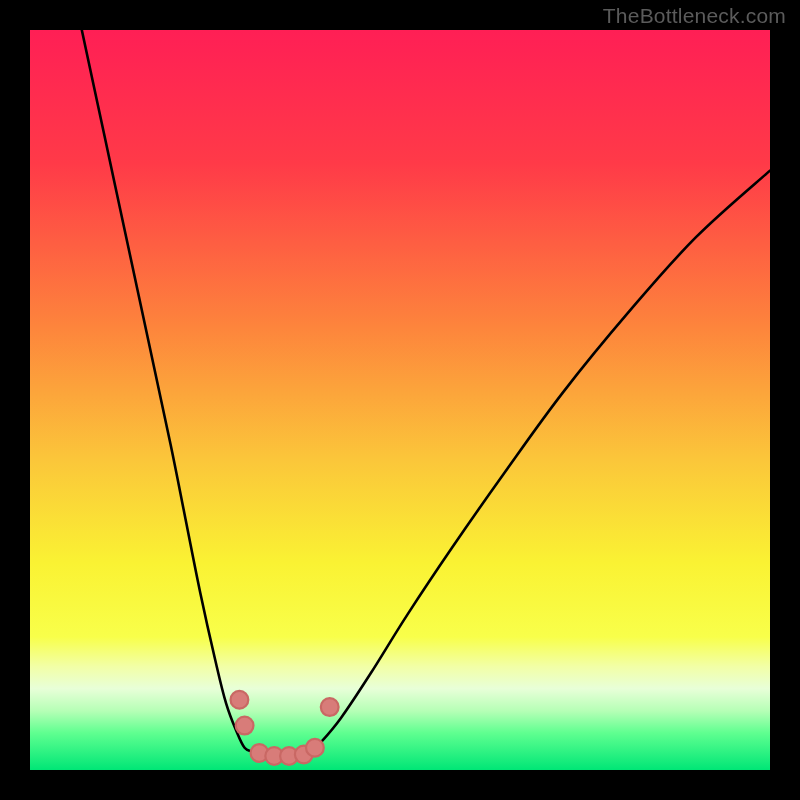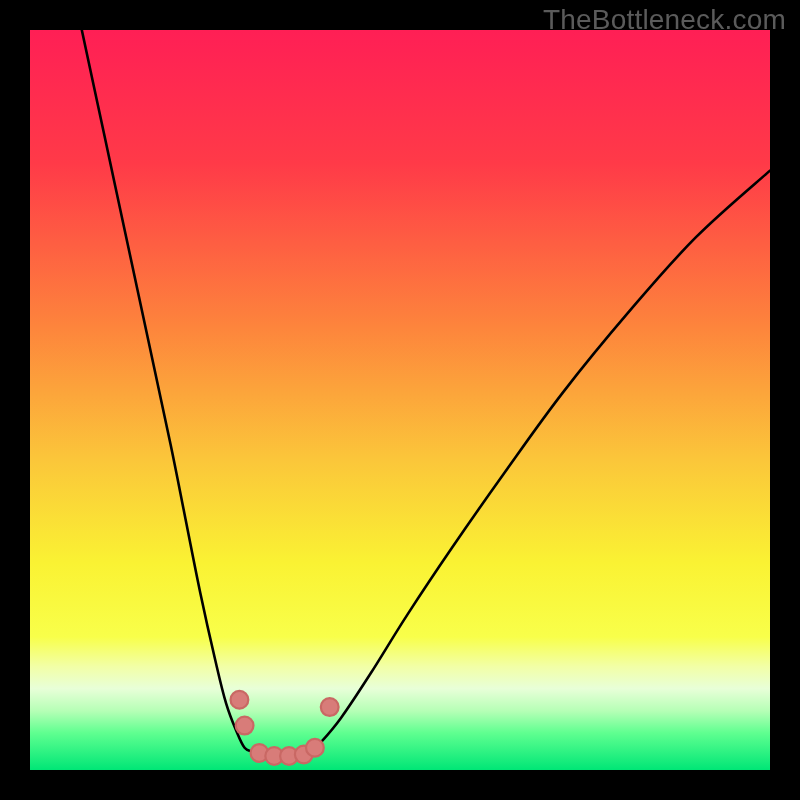--- a/index.html
+++ b/index.html
@@ -32,21 +32,21 @@
   }
   .curve-svg {
     position: absolute;
     inset: 0;
   }
   .watermark {
     position: absolute;
     top: 4px;
     right: 14px;
     font-family: Arial, Helvetica, sans-serif;
-    font-size: 28px;
+    font-size: 21px;
     color: #5b5b5b;
     letter-spacing: 0.2px;
     user-select: none;
   }
   .dot {
     fill: #d87c79;
     stroke: #c96864;
     stroke-width: 0.3;
   }
 </style>

